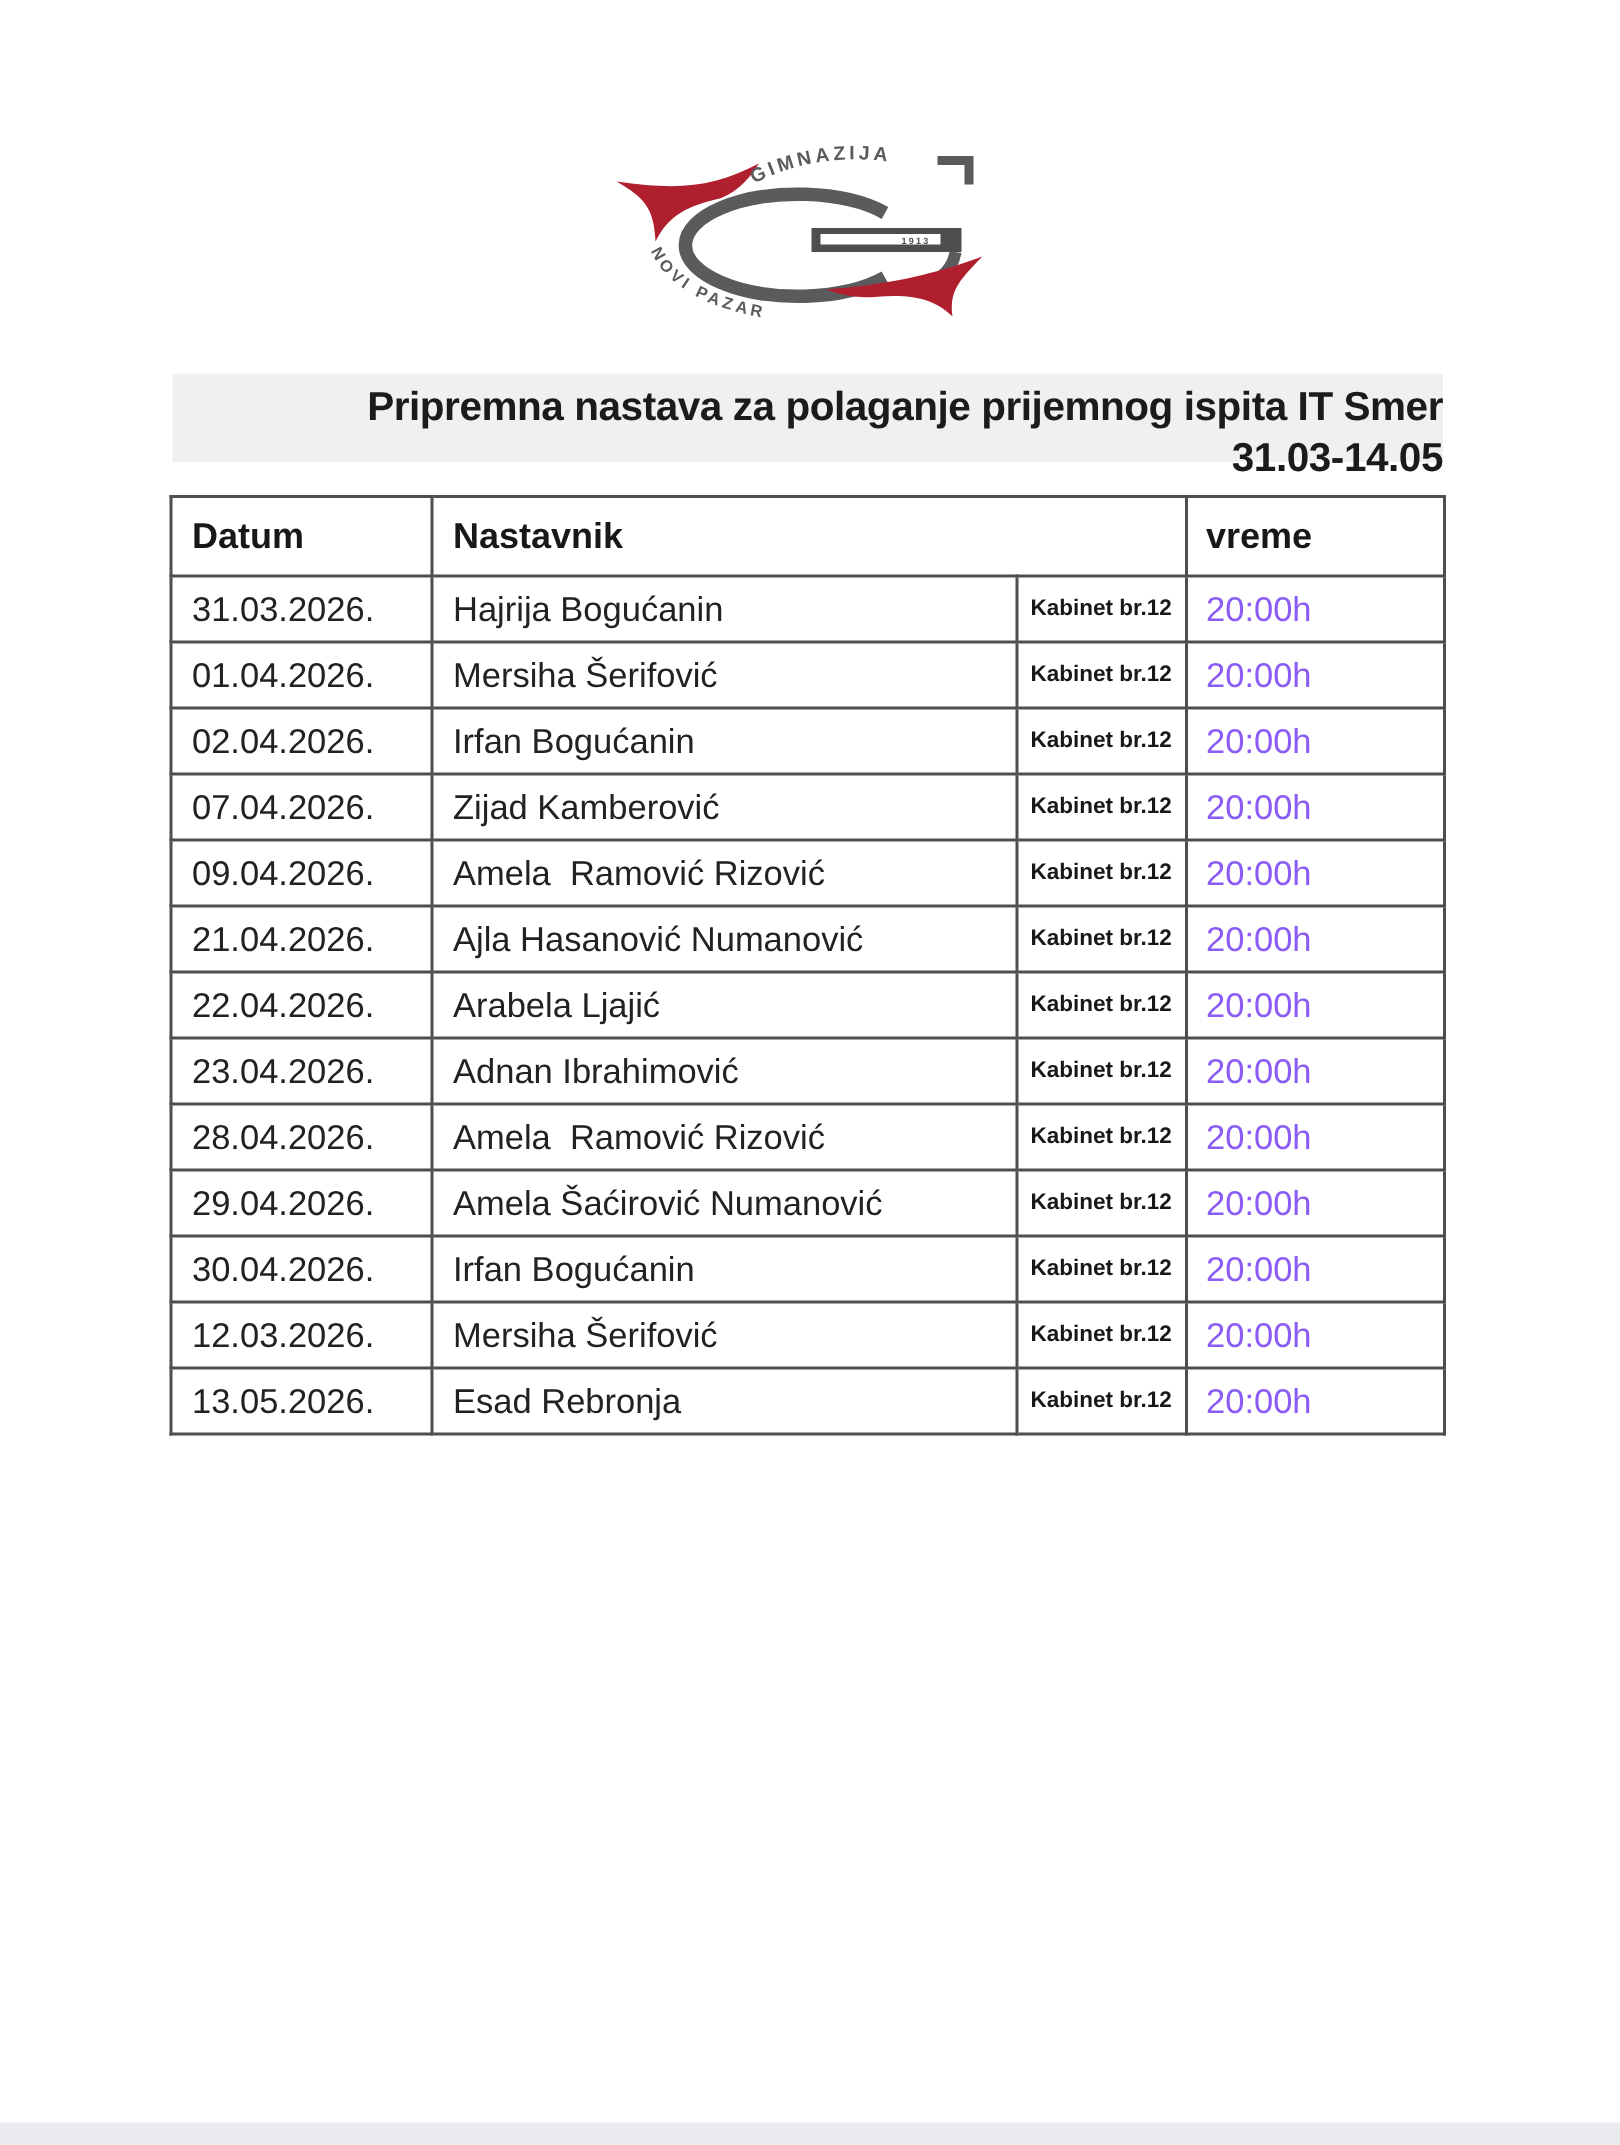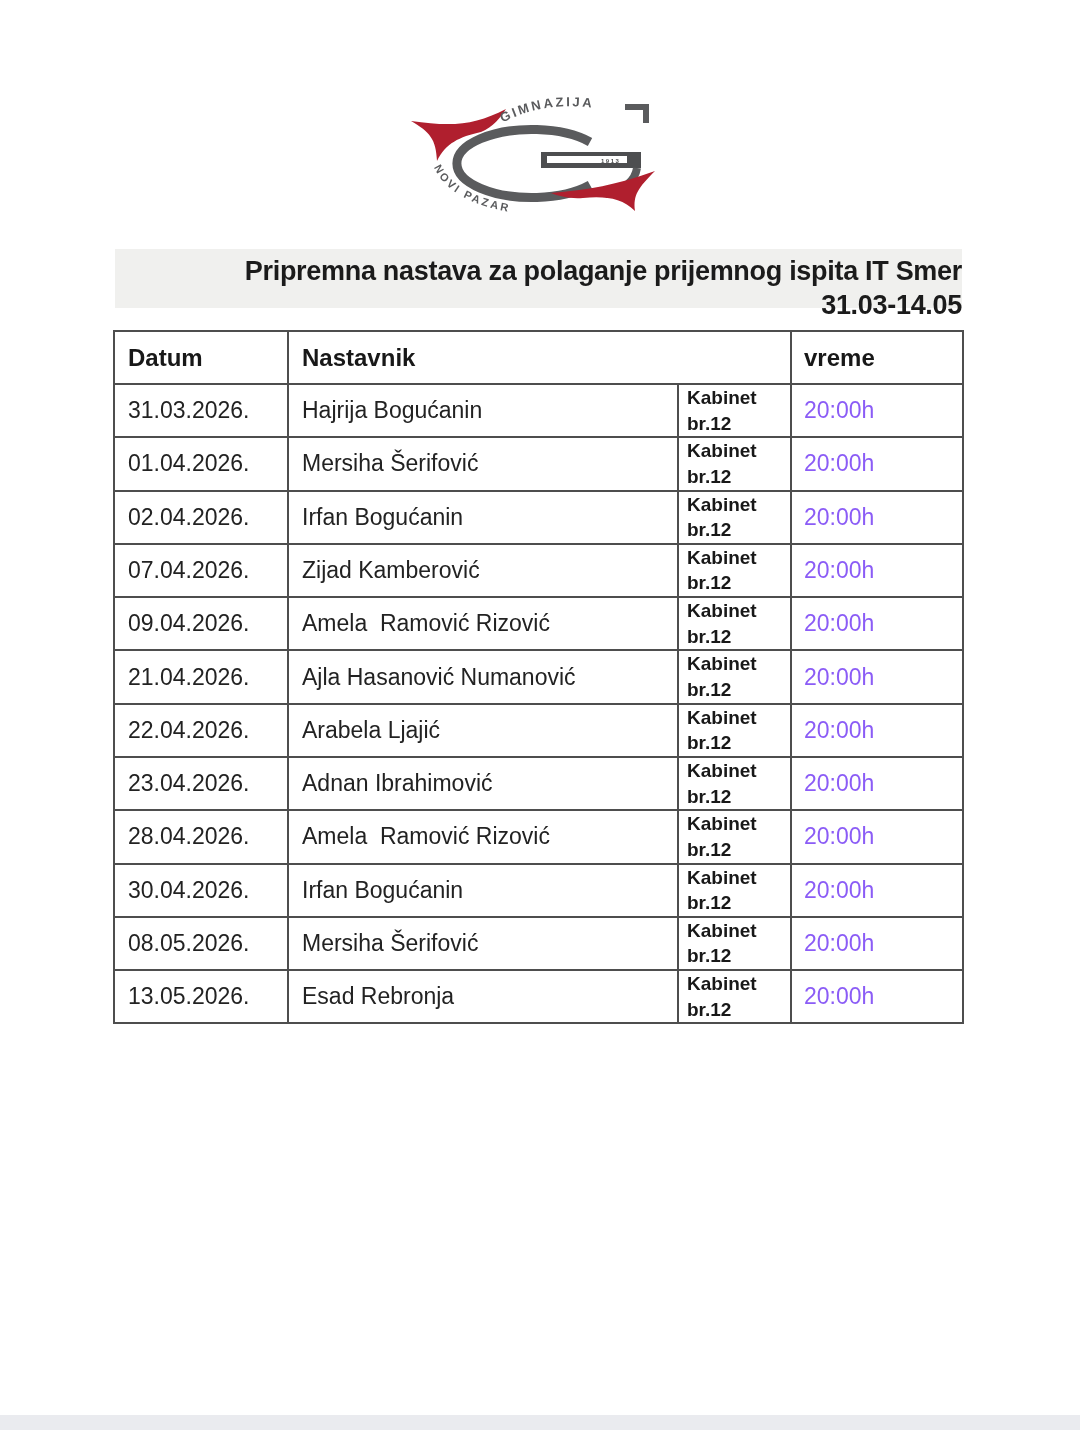--- a/index.html
+++ b/index.html
@@ -67,21 +67,21 @@
   th.h-nastavnik { padding-left: 13px; }
   th.h-vreme { padding-left: 12px; }
 
   td.c-datum { color: #222; }
   td.c-nastavnik {
     padding-left: 13px; font-size: 23px; color: #222;
     white-space: pre-wrap;
   }
   td.c-kabinet {
     padding-left: 8px; padding-right: 6px;
-    font-size: 19px; font-weight: bold; color: #181818;
+    font-size: 15px; font-weight: bold; color: #181818;
     line-height: 1.35;
   }
   td.c-vreme { padding-left: 12px; font-size: 23px; color: #8b5cf6; }
 
   
   .bottom-strip {
     position: absolute; left: 0; bottom: 0;
     width: 1080px; height: 15px;
     background: #eaebef;
   }
@@ -204,30 +204,36 @@
       <td class="c-vreme">20:00h</td>
     </tr>
 
     <tr>
       <td class="c-datum">28.04.2026.</td>
       <td class="c-nastavnik">Amela  Ramović Rizović</td>
       <td class="c-kabinet">Kabinet br.12</td>
       <td class="c-vreme">20:00h</td>
     </tr>
 
+    <tr>
+      <td class="c-datum">29.04.2026.</td>
+      <td class="c-nastavnik">Amela Šaćirović Numanović</td>
+      <td class="c-kabinet">Kabinet br.12</td>
+      <td class="c-vreme">20:00h</td>
+    </tr>
 
     <tr>
       <td class="c-datum">30.04.2026.</td>
       <td class="c-nastavnik">Irfan Bogućanin</td>
       <td class="c-kabinet">Kabinet br.12</td>
       <td class="c-vreme">20:00h</td>
     </tr>
 
     <tr>
-      <td class="c-datum">08.05.2026.</td>
+      <td class="c-datum">12.03.2026.</td>
       <td class="c-nastavnik">Mersiha Šerifović</td>
       <td class="c-kabinet">Kabinet br.12</td>
       <td class="c-vreme">20:00h</td>
     </tr>
 
     <tr>
       <td class="c-datum">13.05.2026.</td>
       <td class="c-nastavnik">Esad Rebronja</td>
       <td class="c-kabinet">Kabinet br.12</td>
       <td class="c-vreme">20:00h</td>

